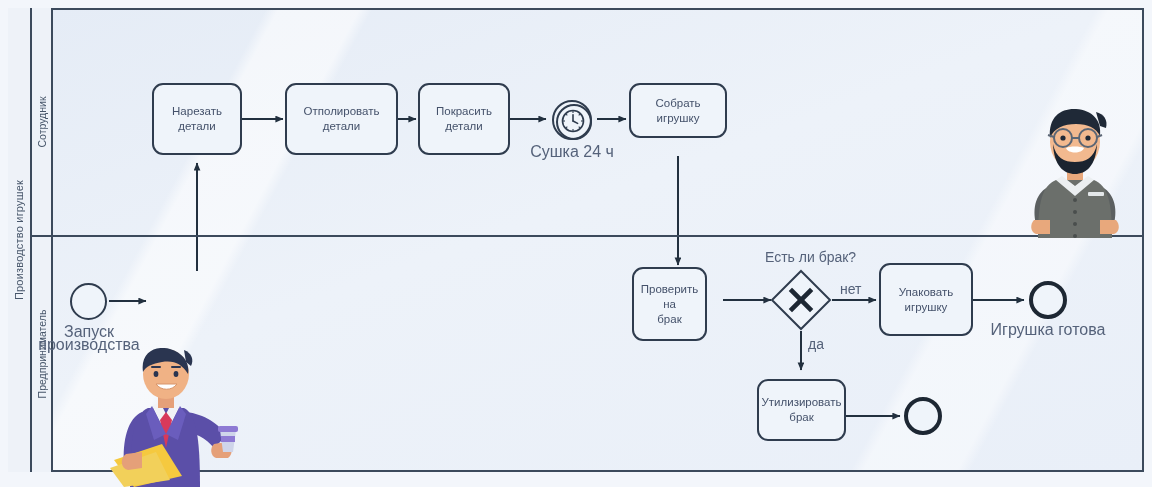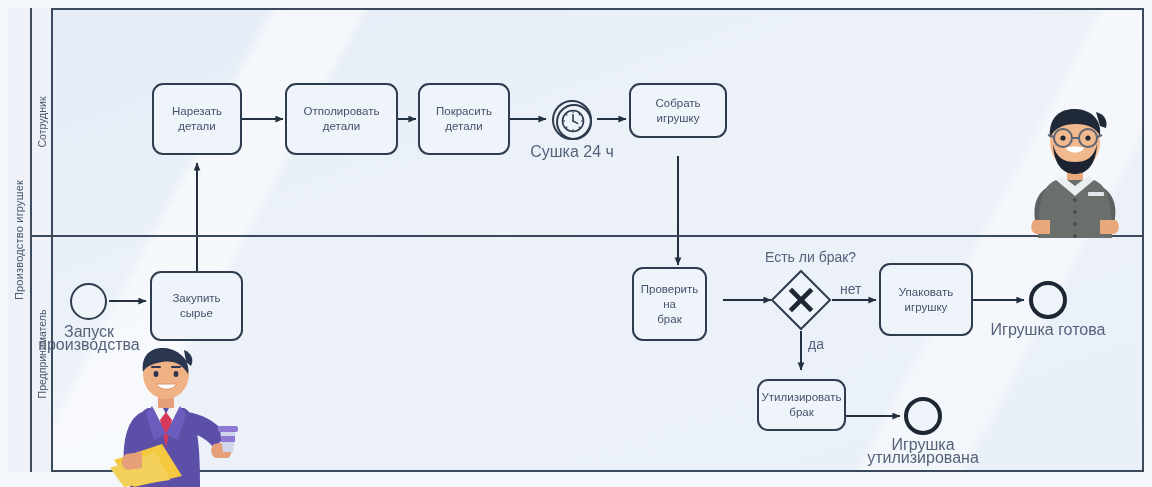--- a/index.html
+++ b/index.html
@@ -202,54 +202,48 @@
         <line x1="20" y1="20" x2="24.6" y2="22.4"></line>
       </g>
     </svg>
   </div>
   <div class="ev-label" style="left:512px;top:145px;width:120px;">Сушка 24 ч</div>
 
   <div class="event-circle start-ev" style="left:70px;top:283px;width:37px;height:37px;"></div>
   <div class="ev-label" style="left: 29px; top: 325px; width: 120px; white-space: pre-line;">Запуск
 производства</div>
 
-  <div class="task" style="left:150px;top:271px;width:93px;height:70px;">
-    <span style="white-space: pre-line;">Закупить
-сырье</span>
-  </div>
   <div class="task" style="left:632px;top:267px;width:75px;height:74px;">
     <span style="white-space: pre-line;">Проверить на
 брак</span>
   </div>
   <div class="task" style="left:879px;top:263px;width:94px;height:73px;">
     <span style="white-space: pre-line;">Упаковать
 игрушку</span>
   </div>
-  <div class="task" style="left:757px;top:379px;width:89px;height:52px;">
+  <div class="task" style="left:757px;top:379px;width:89px;height:62px;">
     <span style="white-space: pre-line;">Утилизировать
 брак</span>
   </div>
 
   <svg width="66" height="66" viewBox="0 0 66 66" style="position:absolute;left:768px;top:267px;">
     <polygon points="33,4 62,33 33,62 4,33" fill="#eff4fa" stroke="#2f3c4e" stroke-width="2"></polygon>
     <g stroke="#1d2733" stroke-width="4.6" stroke-linecap="square">
       <line x1="24" y1="24" x2="42" y2="42"></line>
       <line x1="42" y1="24" x2="24" y2="42"></line>
     </g>
   </svg>
   <div class="gw-label" style="left:765px;top:249px;">Есть ли брак?</div>
   <div class="gw-label" style="left:840px;top:281px;">нет</div>
   <div class="gw-label" style="left:808px;top:336px;">да</div>
 
   <div class="event-circle end-ev" style="left:1029px;top:281px;width:38px;height:38px;"></div>
   <div class="ev-label" style="left:988px;top:323px;width:120px;">Игрушка готова</div>
 
   <div class="event-circle end-ev" style="left:904px;top:397px;width:38px;height:38px;"></div>
-  <div class="ev-label" style="left: 863px; top: 438px; width: 120px; white-space: pre-line;">Игрушка
-утилизирована</div>
 
   <svg class="person" style="left:1012px;top:100px;" width="126" height="138" viewBox="0 0 126 138">
     <g>
 
       <path d="M38,86 C24,92 20,108 24,124 L38,124 C36,110 40,100 50,96 Z" fill="#5c6061"></path>
       <path d="M88,86 C102,92 106,108 102,124 L88,124 C90,110 86,100 76,96 Z" fill="#5c6061"></path>
 
       <path d="M44,80 C30,86 26,102 26,138 L100,138 C100,102 96,86 82,80 Z" fill="#6b6f6b"></path>
       <path d="M44,80 L63,96 L82,80 L76,76 L63,86 L50,76 Z" fill="#eceff1"></path>
 

